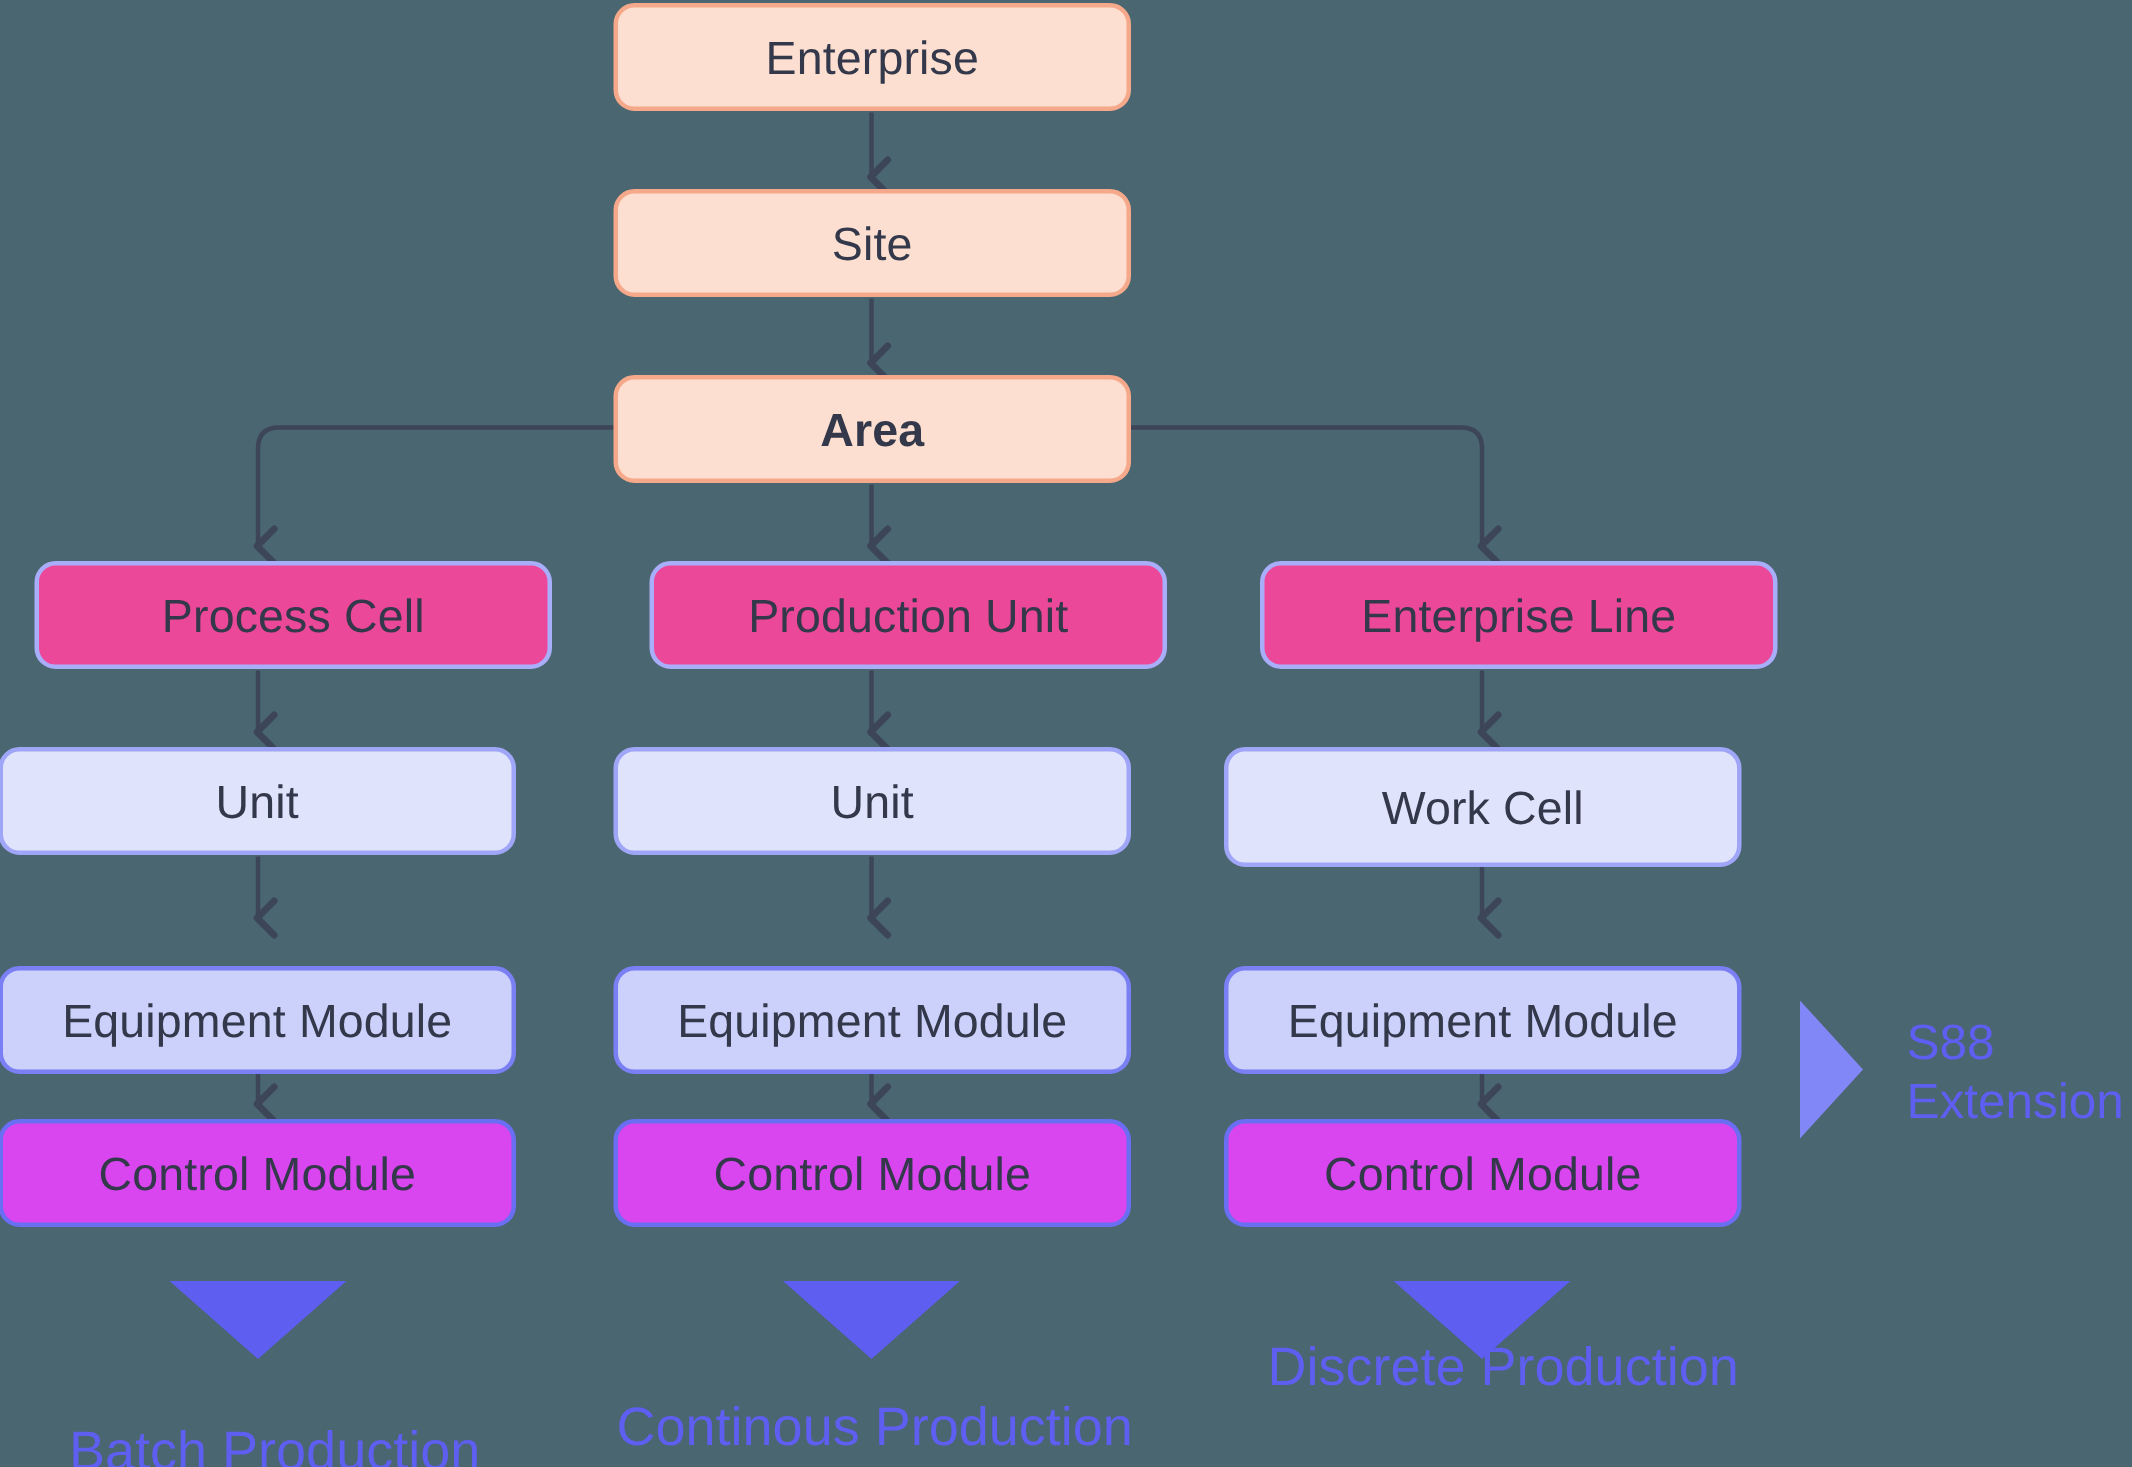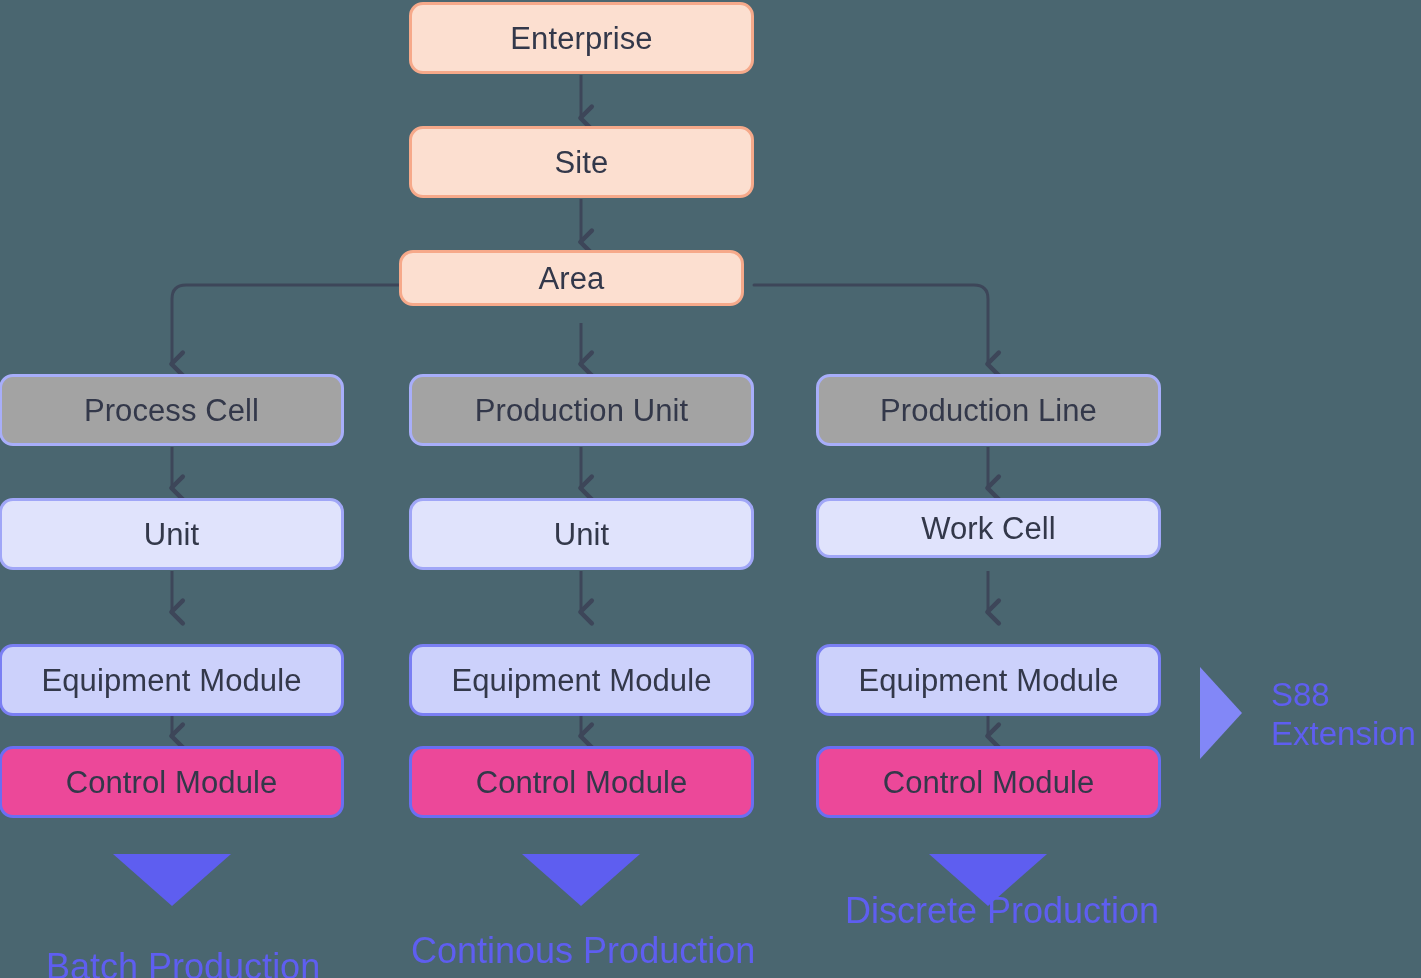--- a/index.html
+++ b/index.html
@@ -42,34 +42,35 @@
     line-height: 1;
     letter-spacing: .1px;
     white-space: nowrap;
     text-align: right;
   }
   .node.peach {
     background: #fcdfd0;
     border-color: #f6a98a;
   }
   .node.lav1 {
-    background: #a3a3a3;
+    background: #ec4899;
     border-color: #a8aefa;
+    margin-left: 24px;
   }
   .node.lav2 {
     background: #e0e3fc;
     border-color: #a0a6f7;
   }
   .node.lav3 {
     background: #ccd1fb;
     border-color: #7a7ff3;
     margin-top: 22px;
   }
   .node.lav4 {
-    background: #ec4899;
+    background: #d946ef;
     border-color: #6a6ef2;
   }
 
   
   .tri-down {
     position: absolute;
     width: 0;
     height: 0;
     border-left: 59px solid transparent;
     border-right: 59px solid transparent;
@@ -132,40 +133,40 @@
 
     <line x1="988" y1="447" x2="988" y2="488" stroke="#3d4659" stroke-width="3" marker-end="url(#ah)"></line>
     <line x1="988" y1="571" x2="988" y2="612" stroke="#3d4659" stroke-width="3" marker-end="url(#ah)"></line>
     <line x1="988" y1="695" x2="988" y2="736" stroke="#3d4659" stroke-width="3" marker-end="url(#ah)"></line>
   </svg>
 
   <div class="node peach" style="left:409px; top:2px; width:345px; height:72px;">Enterprise</div>
 
   <div class="node peach" style="left:409px; top:126px; width:345px; height:72px;">Site</div>
 
-  <div class="node peach" style="left:399px; top:250px; width:345px; height:56px;">Area</div>
+  <div class="node peach" style="left:409px; top:250px; width:345px; height:72px;font-weight:bold;">Area</div>
 
   <div class="node lav1" style="left:-1px; top:374px; width:345px; height:72px;">Process Cell</div>
   <div class="node lav2" style="left:-1px; top:498px; width:345px; height:72px;">Unit</div>
   <div class="node lav3" style="left:-1px; top:622px; width:345px; height:72px;">Equipment Module</div>
   <div class="node lav4" style="left:-1px; top:746px; width:345px; height:72px;">Control Module</div>
 
   <div class="tri-down" style="left:113px; top:854px;"></div>
   <div class="outcome-label" style="left:46px; top:932px;margin-top:16px;">Batch Production</div>
 
   <div class="node lav1" style="left:409px; top:374px; width:345px; height:72px;">Production Unit</div>
   <div class="node lav2" style="left:409px; top:498px; width:345px; height:72px;">Unit</div>
   <div class="node lav3" style="left:409px; top:622px; width:345px; height:72px;">Equipment Module</div>
   <div class="node lav4" style="left:409px; top:746px; width:345px; height:72px;">Control Module</div>
 
   <div class="tri-down" style="left:522px; top:854px;"></div>
   <div class="outcome-label" style="left:411px; top:932px;">Continous Production</div>
 
-  <div class="node lav1" style="left:816px; top:374px; width:345px; height:72px;">Production Line</div>
-  <div class="node lav2" style="left:816px; top:498px; width:345px; height:60px;">Work Cell</div>
+  <div class="node lav1" style="left:816px; top:374px; width:345px; height:72px;">Enterprise Line</div>
+  <div class="node lav2" style="left:816px; top:498px; width:345px; height:80px;">Work Cell</div>
   <div class="node lav3" style="left:816px; top:622px; width:345px; height:72px;">Equipment Module</div>
   <div class="node lav4" style="left:816px; top:746px; width:345px; height:72px;">Control Module</div>
 
   <div class="tri-down" style="left:929px; top:854px;"></div>
   <div class="outcome-label" style="left:845px; top:892px;">Discrete Production</div>
 
   <div class="tri-right" style="left:1200px; top:667px;"></div>
   <div class="side-label" style="left:1271px; top:676px;">
     <div>S88</div>
     <div>Extension</div>

